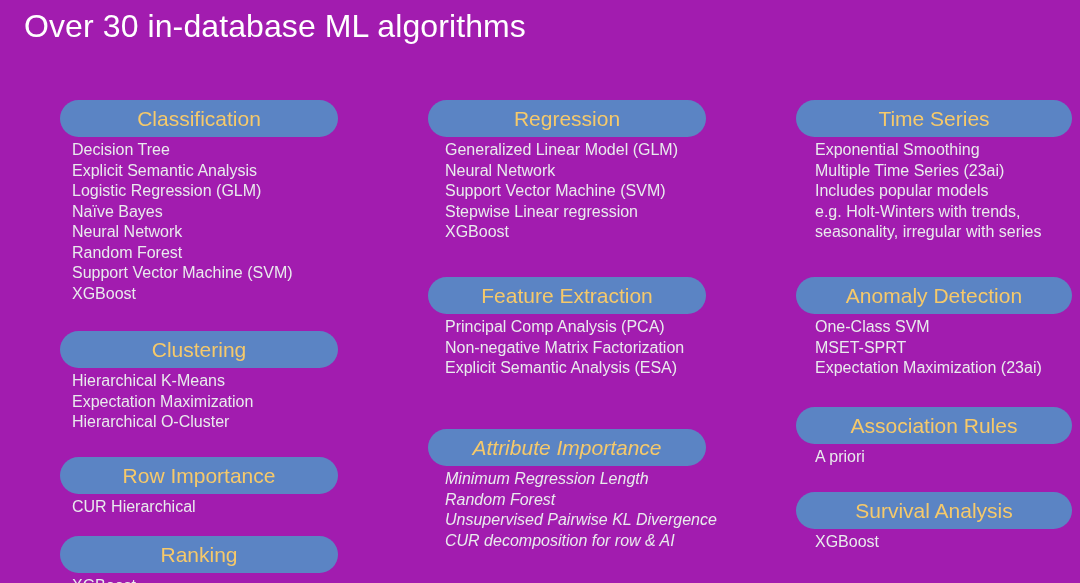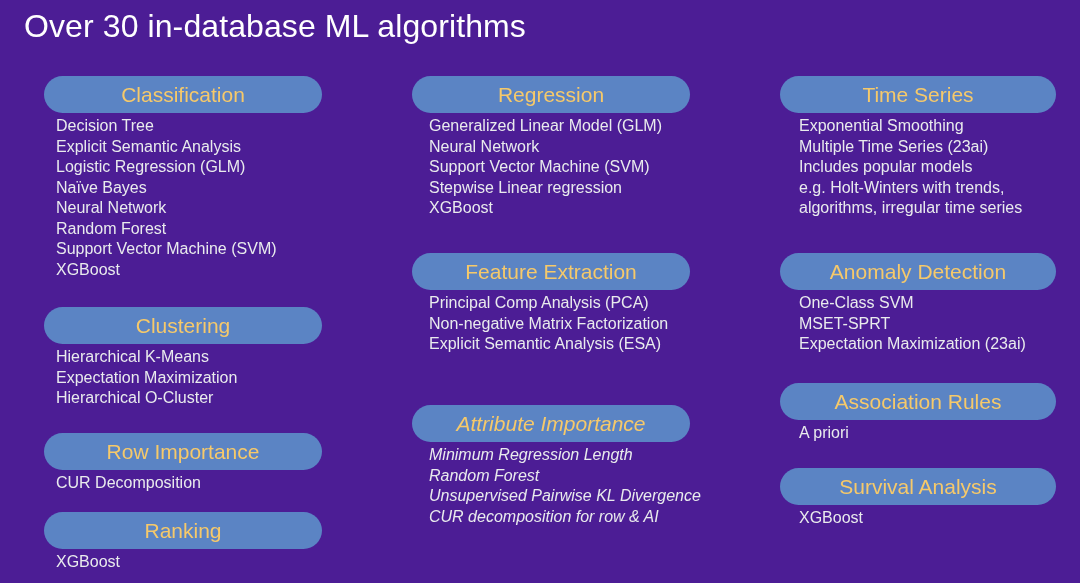--- a/index.html
+++ b/index.html
@@ -5,21 +5,21 @@
 <style>
   html, body {
     margin: 0;
     padding: 0;
     background: #0e2430;
   }
   #slide {
     position: relative;
     width: 1080px;
     height: 583px;
-    background: #4c1d95;
+    background: #a21caf;
     overflow: hidden;
     font-family: "Liberation Sans", sans-serif;
     -webkit-font-smoothing: antialiased;
   }
   #slide-title {
     position: absolute;
     left: 24px;
     top: 8px;
     font-size: 32px;
     font-weight: 400;
@@ -30,22 +30,23 @@
   .column {
     position: absolute;
     top: 0;
   }
   #column-1 { left: 44px;  width: 278px; }
   #column-2 { left: 412px; width: 278px; }
   #column-3 { left: 780px; width: 276px; }
 
   .section {
     position: absolute;
-    left: 0;
+    left: 16px;
     width: 100%;
+    margin-top: 24px;
   }
   .pill {
     box-sizing: border-box;
     width: 100%;
     height: 37px;
     border-radius: 19px;
     background: #5b84c4;
     color: #f6c96a;
     font-size: 21px;
     line-height: 37px;
@@ -94,21 +95,21 @@
         <div class="pill">Clustering</div>
         <ul class="items">
           <li>Hierarchical K-Means</li>
           <li>Expectation Maximization</li>
           <li>Hierarchical O-Cluster</li>
         </ul>
       </div>
       <div class="section" style="top: 433px;">
         <div class="pill">Row Importance</div>
         <ul class="items">
-          <li>CUR Decomposition</li>
+          <li>CUR Hierarchical</li>
         </ul>
       </div>
       <div class="section" style="top: 512px;">
         <div class="pill">Ranking</div>
         <ul class="items">
           <li>XGBoost</li>
         </ul>
       </div>
     </div>
   <div class="column" id="column-2">
@@ -141,21 +142,21 @@
       </div>
     </div>
   <div class="column" id="column-3">
       <div class="section" style="top: 76px;">
         <div class="pill">Time Series</div>
         <ul class="items">
           <li>Exponential Smoothing</li>
           <li>Multiple Time Series (23ai)</li>
           <li>Includes popular models</li>
           <li>e.g. Holt-Winters with trends,</li>
-          <li>algorithms, irregular time series</li>
+          <li>seasonality, irregular with series</li>
         </ul>
       </div>
       <div class="section" style="top: 253px;">
         <div class="pill">Anomaly Detection</div>
         <ul class="items">
           <li>One-Class SVM</li>
           <li>MSET-SPRT</li>
           <li>Expectation Maximization (23ai)</li>
         </ul>
       </div>

